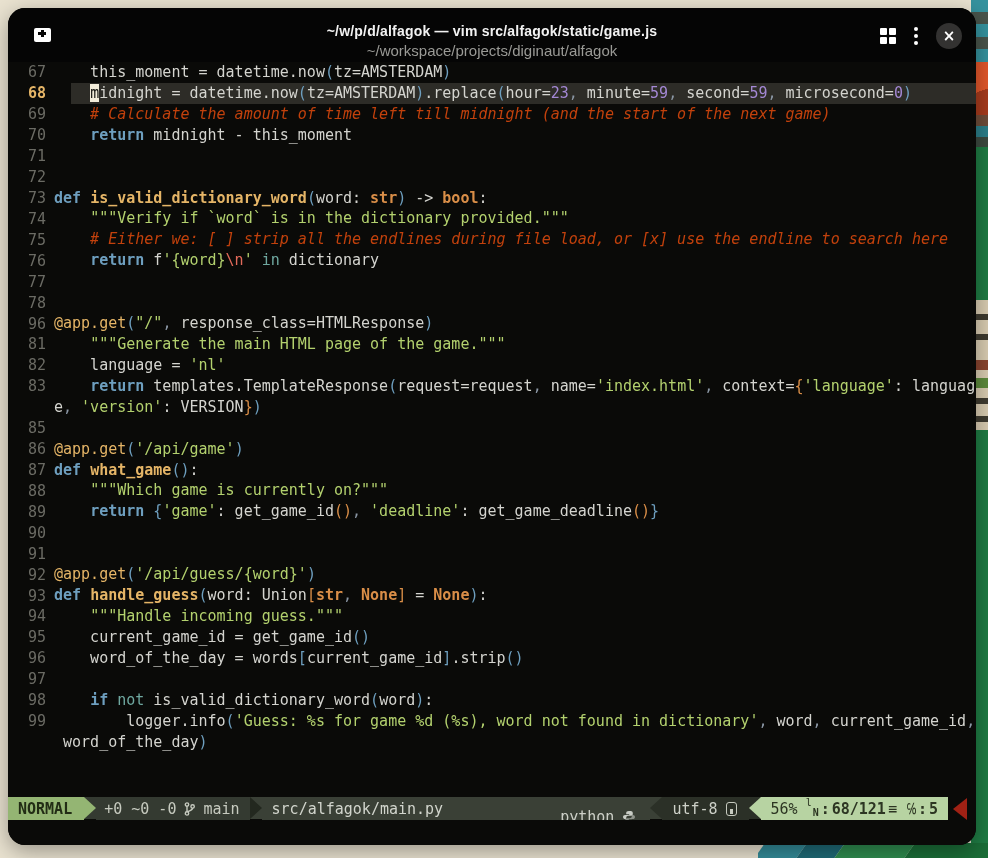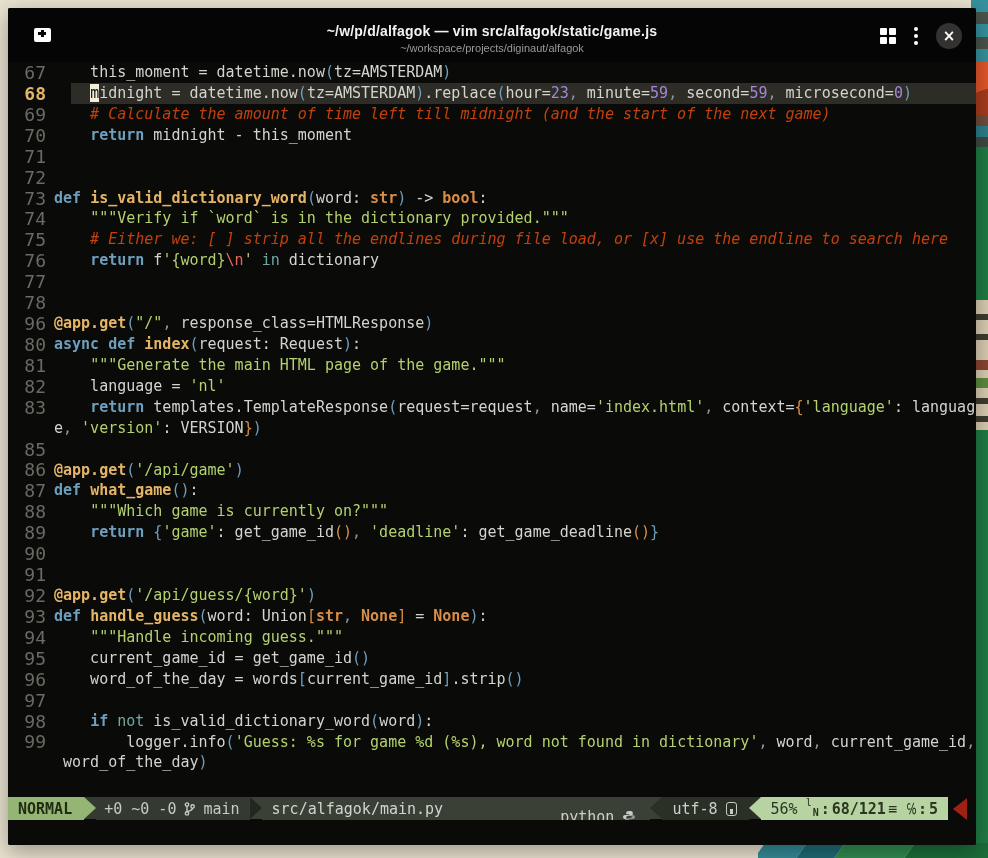--- a/index.html
+++ b/index.html
@@ -10,55 +10,55 @@
   .wp { position:absolute; }
   .wp-sliver { right:0; top:0; width:17px; height:858px; background:#1f7c44; }
   .wp-sliver .stripe { position:absolute; left:0; width:100%; }
   .wp-illustration { position:absolute; left:0; width:100%; top:300px; height:130px; background:#d9ccb1; }
   .wp-illustration .bar { position:absolute; left:0; width:100%; height:6px; background:#3f3b30; }
   .wp-bottom { right:0; bottom:0; width:230px; height:15px; overflow:hidden; }
   .wp-bottom .wedge { position:absolute; top:0; height:20px; transform:skewX(-35deg); }
 
   
   .window { position:absolute; left:8px; top:8px; width:968px; height:837px;
-            background:#0a0a08; border-radius:2px; overflow:hidden;
+            background:#0a0a08; border-radius:17px; overflow:hidden;
             box-shadow:0 6px 22px rgba(0,0,0,.35); }
 
   .titlebar { position:relative; height:54px; background:#050505; }
   .titlebar .title { position:absolute; top:15px; left:0; right:0; text-align:center;
                      color:#f2f2f2; font-size:14px; font-weight:bold; letter-spacing:.2px; }
   .titlebar .subtitle { position:absolute; top:34px; left:0; right:0; text-align:center;
-                        color:#9a9a96; font-size:11px; }
+                        color:#9a9a96; font-size:15px; }
   .tb-left { position:absolute; left:26px; top:18px; width:20px; height:18px; }
   .newtab-box { position:absolute; left:0; top:2px; width:17px; height:14px; background:#ffffff; border-radius:2px; }
   .newtab-box::before { content:""; position:absolute; left:6.5px; top:2px; width:3px; height:7px; background:#050505; }
   .newtab-box::after  { content:""; position:absolute; left:4px; top:4px; width:8px; height:3px; background:#050505; }
   .tb-right { position:absolute; right:14px; top:14px; height:28px; display:flex; align-items:center; gap:18px; }
   .grid-icon { width:16px; height:16px; display:grid; grid-template-columns:7px 7px; grid-template-rows:7px 7px; gap:2px; }
   .grid-icon i { background:#fff; border-radius:1px; }
   .kebab-icon { width:4px; height:18px; display:flex; flex-direction:column; justify-content:space-between; align-items:center; }
   .kebab-icon i { width:4px; height:4px; border-radius:50%; background:#fff; }
   .close-btn { width:26px; height:26px; border-radius:50%; background:#333231; color:#fff;
                font-size:15px; font-weight:bold; display:flex; align-items:center; justify-content:center;
                font-family:"DejaVu Sans", sans-serif; }
 
   
   .screen { position:absolute; top:54px; left:0; right:0; height:735px;
             font-family:"DejaVu Sans Mono", monospace; font-size:15px; }
   .row { display:flex; height:20.93px; align-items:center; }
-  .gutter { flex:none; width:38px; padding-right:0; text-align:right; color:#6b6b64; font-size:18px; }
+  .gutter { flex:none; width:38px; padding-right:0; text-align:right; color:#6b6b64; font-size:15px; }
   .code { flex:1; margin-left:8px; white-space:pre; overflow:hidden; color:#d4d4cf; height:100%; line-height:20.93px; }
   .row.cursorline .gutter { color:#e5b567; font-weight:bold; }
   .row.cursorline .code { background:linear-gradient(to right, transparent 0 17px, #2d2c27 17px); }
 
   .tk-t   { color:#d4d4cf; }
   .tk-k   { color:#6e9fbf; font-weight:bold; }
   .tk-kw2 { color:#6fa8a0; }
   .tk-fn  { color:#e5b567; font-weight:bold; }
-  .tk-dec { color:#e5b567; font-weight:bold; }
+  .tk-dec { color:#e5b567; font-weight:normal; }
   .tk-ty  { color:#d98e48; font-weight:bold; }
   .tk-s   { color:#b3d16e; }
   .tk-esc { color:#e26a5a; }
   .tk-c   { color:#c2410c; font-style:italic; }
   .tk-n   { color:#a488d4; }
   .tk-p1  { color:#6e9fbf; }
   .tk-p2  { color:#d98e48; }
   .tk-pu  { color:#8b97a5; }
   .tk-cur { background:#f2ecd9; color:#14140f; }
 
@@ -191,24 +191,20 @@
       </div>
       <div class="row">
         <span class="gutter">78</span>
         <span class="code"></span>
       </div>
       <div class="row">
         <span class="gutter">96</span>
         <span class="code"><span class="tk-dec">@app.get</span><span class="tk-p1">(</span><span class="tk-s">"/"</span><span class="tk-pu">,</span><span class="tk-t"> response_class=HTMLResponse</span><span class="tk-p1">)</span></span>
       </div>
       <div class="row">
-        <span class="gutter">80</span>
-        <span class="code"><span class="tk-k">async</span><span class="tk-t"> </span><span class="tk-k">def</span><span class="tk-t"> </span><span class="tk-fn">index</span><span class="tk-p1">(</span><span class="tk-t">request: Request</span><span class="tk-p1">)</span><span class="tk-t">:</span></span>
-      </div>
-      <div class="row">
         <span class="gutter">81</span>
         <span class="code"><span class="tk-t">    </span><span class="tk-s">"""Generate the main HTML page of the game."""</span></span>
       </div>
       <div class="row">
         <span class="gutter">82</span>
         <span class="code"><span class="tk-t">    language = </span><span class="tk-s">'nl'</span></span>
       </div>
       <div class="row">
         <span class="gutter">83</span>
         <span class="code"><span class="tk-t">    </span><span class="tk-k">return</span><span class="tk-t"> templates.TemplateResponse</span><span class="tk-p1">(</span><span class="tk-t">request=request</span><span class="tk-pu">,</span><span class="tk-t"> name=</span><span class="tk-s">'index.html'</span><span class="tk-pu">,</span><span class="tk-t"> context=</span><span class="tk-p2">{</span><span class="tk-s">'language'</span><span class="tk-t">: languag</span></span>

